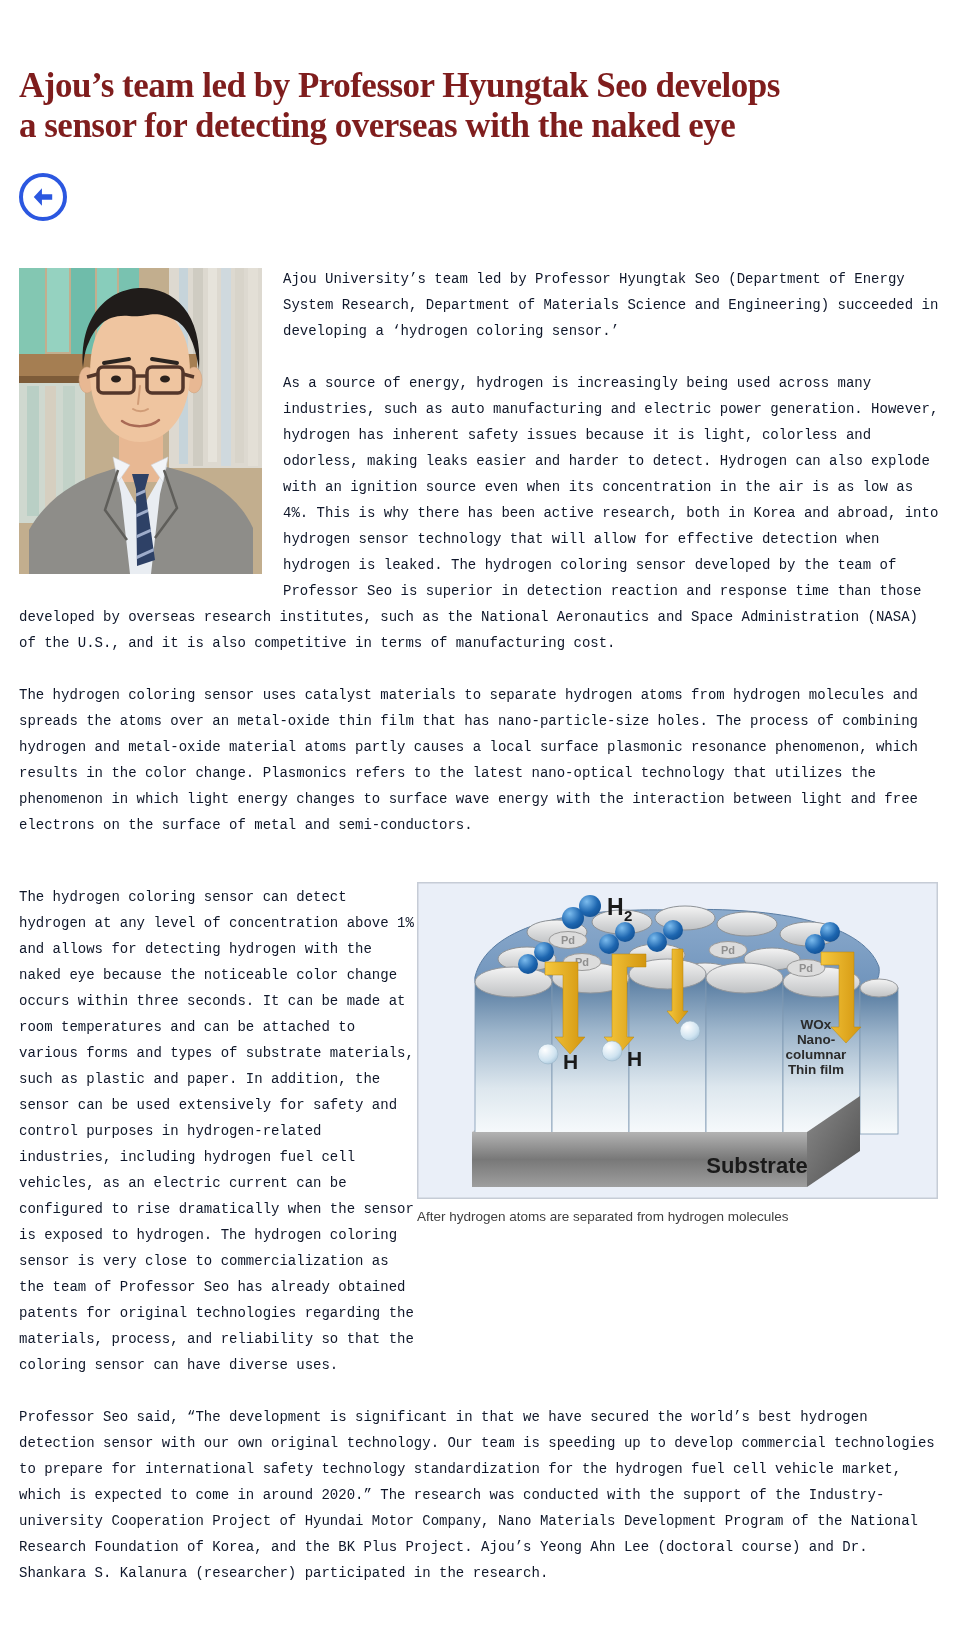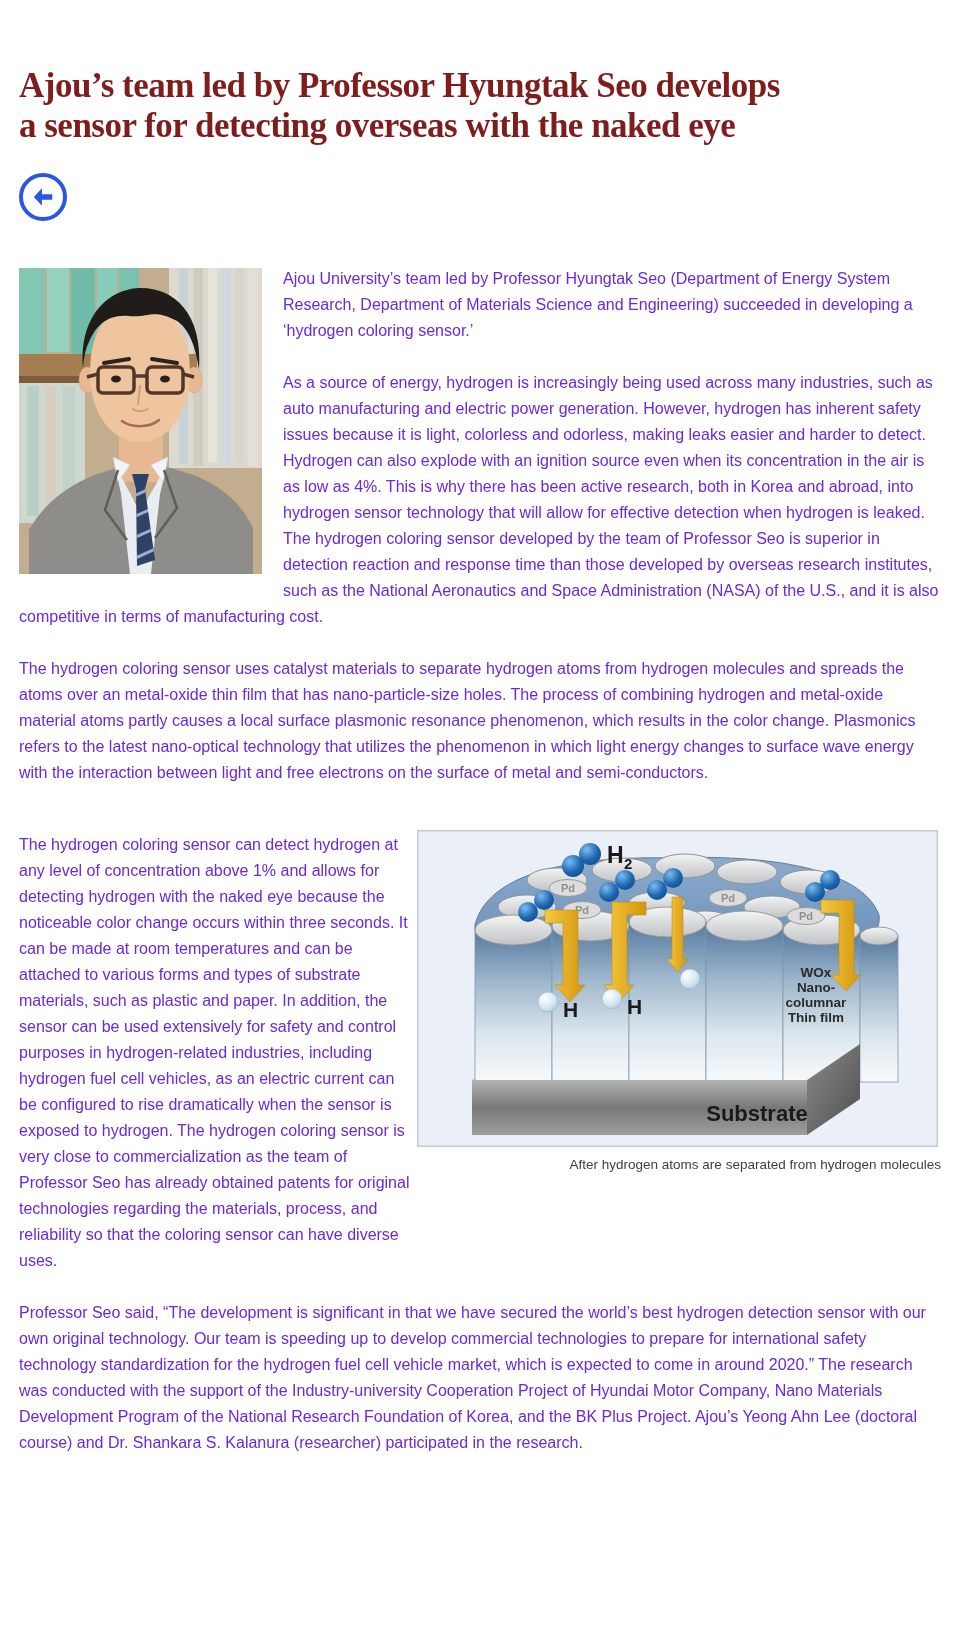--- a/index.html
+++ b/index.html
@@ -21,33 +21,33 @@
   .back-btn svg{display:block;}
 
   .intro{margin-top:45px;overflow:visible;}
   .intro::after{content:"";display:block;clear:both;}
   .photo{
     float:left;width:243px;height:306px;margin:2px 21px 8px 0;
     overflow:hidden;background:#c2ae8e;
   }
   .photo svg{display:block;}
 
-  p.para{font-size:16px;line-height:26px;margin:26px 0 0 0;color:#6d28d9;}
+  p.para{font-size:14px;line-height:26px;margin:26px 0 0 0;color:#0f172a;font-family:Liberation Mono, monospace;}
   .intro p.para:first-of-type{margin-top:0;}
 
   .row{display:flex;align-items:flex-start;margin-top:44px;}
   .left-col{flex:0 0 396px;margin:0;}
   figure.diagram-figure{margin:0 0 0 auto;width:524px;}
   .diagram-box{width:521px;}
   .diagram-box svg{display:block;}
   figcaption .cap{
     margin-top:18px;text-align:center;font-size:16.5px;color:#2e2e2e;
   }
   figcaption .subcap{
-    margin-top:9px;text-align:right;font-size:13.5px;line-height:17.5px;color:#3f3f3f;
+    margin-top:9px;text-align:left;font-size:13.5px;line-height:17.5px;color:#3f3f3f;
   }
 
   
   .dtext{font-family:"Liberation Sans",sans-serif;font-weight:bold;fill:#1a1a1a;}
   .pd-text{font-family:"Liberation Sans",sans-serif;font-weight:bold;fill:#8f8f8f;font-size:11px;}
   .wox-text{font-family:"Liberation Sans",sans-serif;font-weight:bold;fill:#2b2b2b;font-size:13.5px;}
 </style>
 </head>
 <body>
 

